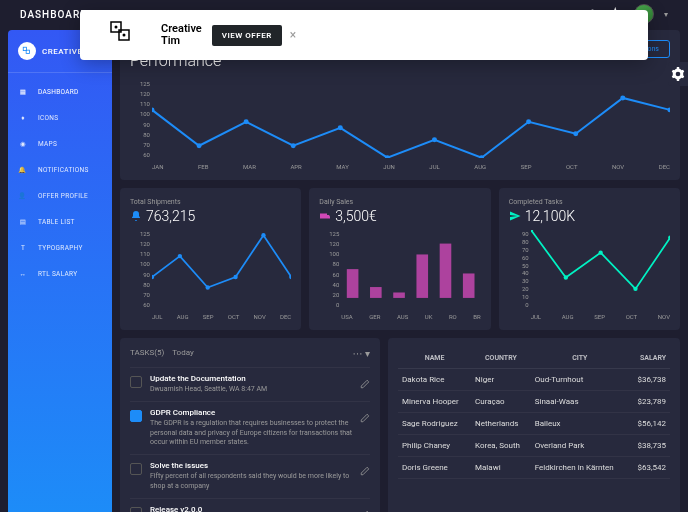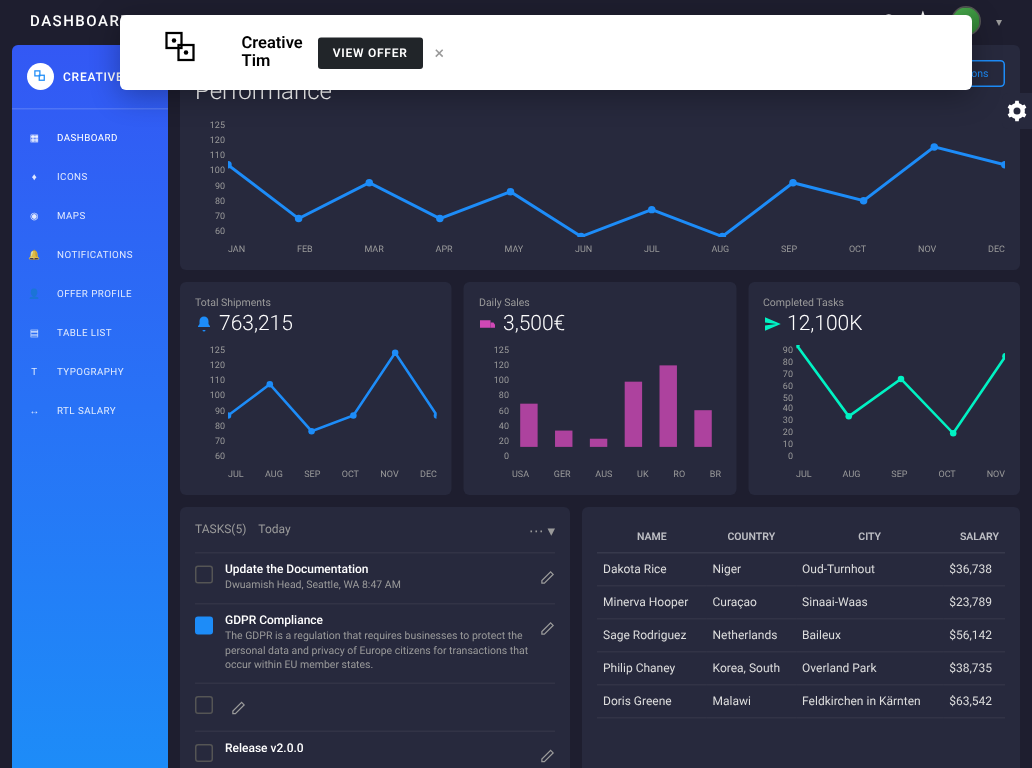--- a/index.html
+++ b/index.html
@@ -54,21 +54,21 @@
 .task-body{flex:1}
 .task-title{font-size:8px;font-weight:500;margin-bottom:2px}
 .task-desc{font-size:7px;color:#9a9a9a;line-height:1.4}
 .task-edit{color:#9a9a9a;margin-left:4px}
 .table-card{flex:1;min-height:150px}
 .table-title{font-size:12px;font-weight:300;margin-bottom:8px}
 table{width:100%;border-collapse:collapse}
 th{font-size:7px;font-weight:600;color:rgba(255,255,255,0.7);text-align:center;padding:6px 4px;border-bottom:1px solid rgba(255,255,255,0.08)}
 th:last-child{text-align:right}
 td{font-size:8px;padding:6px 4px;border-bottom:1px solid rgba(255,255,255,0.05);color:#ddd}
-td:last-child{}
+td:last-child{text-align:right}
 .gear-float{position:absolute;right:0;top:62px;width:20px;height:24px;background:#27293d;border-radius:4px 0 0 4px;display:flex;align-items:center;justify-content:center;z-index:20}
 </style>
 </head>
 <body>
 
 <div class="topbar">
   <span class="topbar-title">DASHBOARD</span>
   <div class="topbar-right">
     <span class="topbar-icon">
         <svg viewBox="0 0 24 24" width="12" height="12" fill="none" stroke="#fff" stroke-width="2">
@@ -346,20 +346,24 @@
             <div class="task-body">
               <div class="task-title">GDPR Compliance</div>
               <div class="task-desc">The GDPR is a regulation that requires businesses to protect the personal data and privacy of Europe citizens for transactions that occur within EU member states.</div>
             </div>
             <span class="task-edit"><svg width="10" height="10" viewBox="0 0 24 24" fill="none" stroke="#9a9a9a" stroke-width="2">
                 <path d="M17 3l4 4L7 21H3v-4z"></path>
               </svg></span>
           </div>
           <div class="task-row">
             <div class="task-check"></div>
+            <div class="task-body">
+              <div class="task-title">Solve the issues</div>
+              <div class="task-desc">Fifty percent of all respondents said they would be more likely to shop at a company</div>
+            </div>
             <span class="task-edit"><svg width="10" height="10" viewBox="0 0 24 24" fill="none" stroke="#9a9a9a" stroke-width="2">
                 <path d="M17 3l4 4L7 21H3v-4z"></path>
               </svg></span>
           </div>
           <div class="task-row">
             <div class="task-check"></div>
             <div class="task-body">
               <div class="task-title">Release v2.0.0</div>
             </div>
             <span class="task-edit"><svg width="10" height="10" viewBox="0 0 24 24" fill="none" stroke="#9a9a9a" stroke-width="2">

